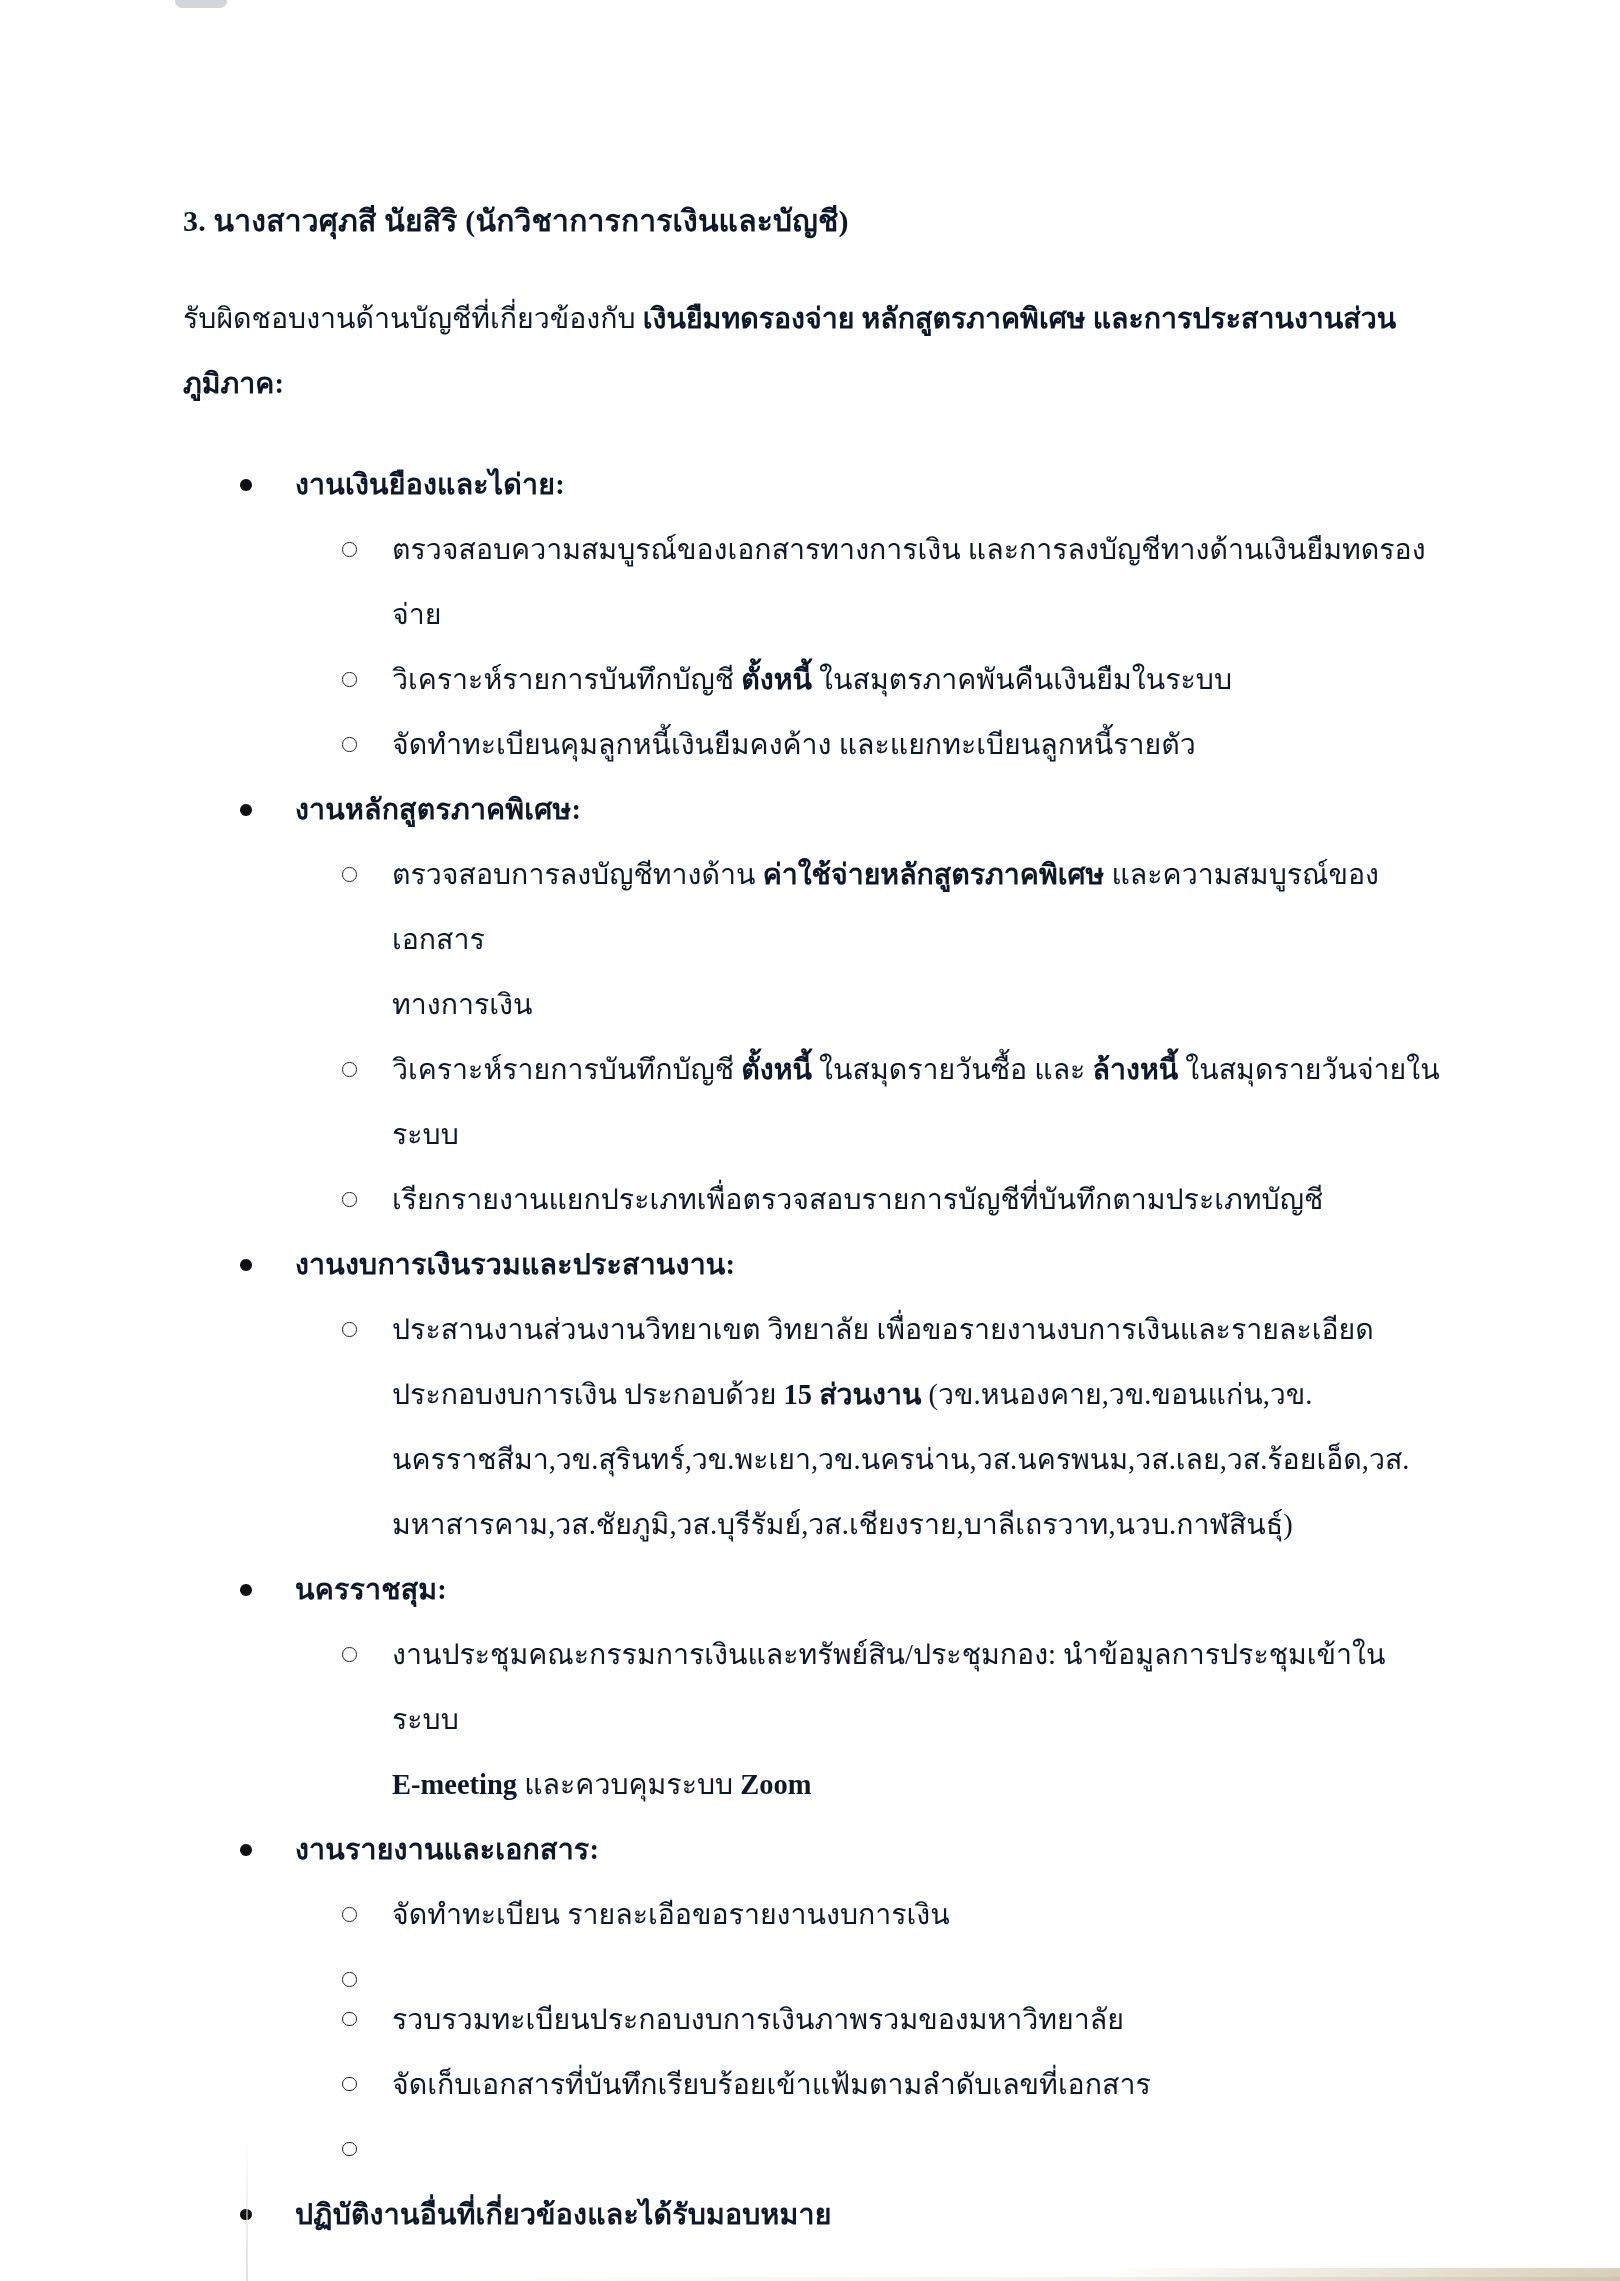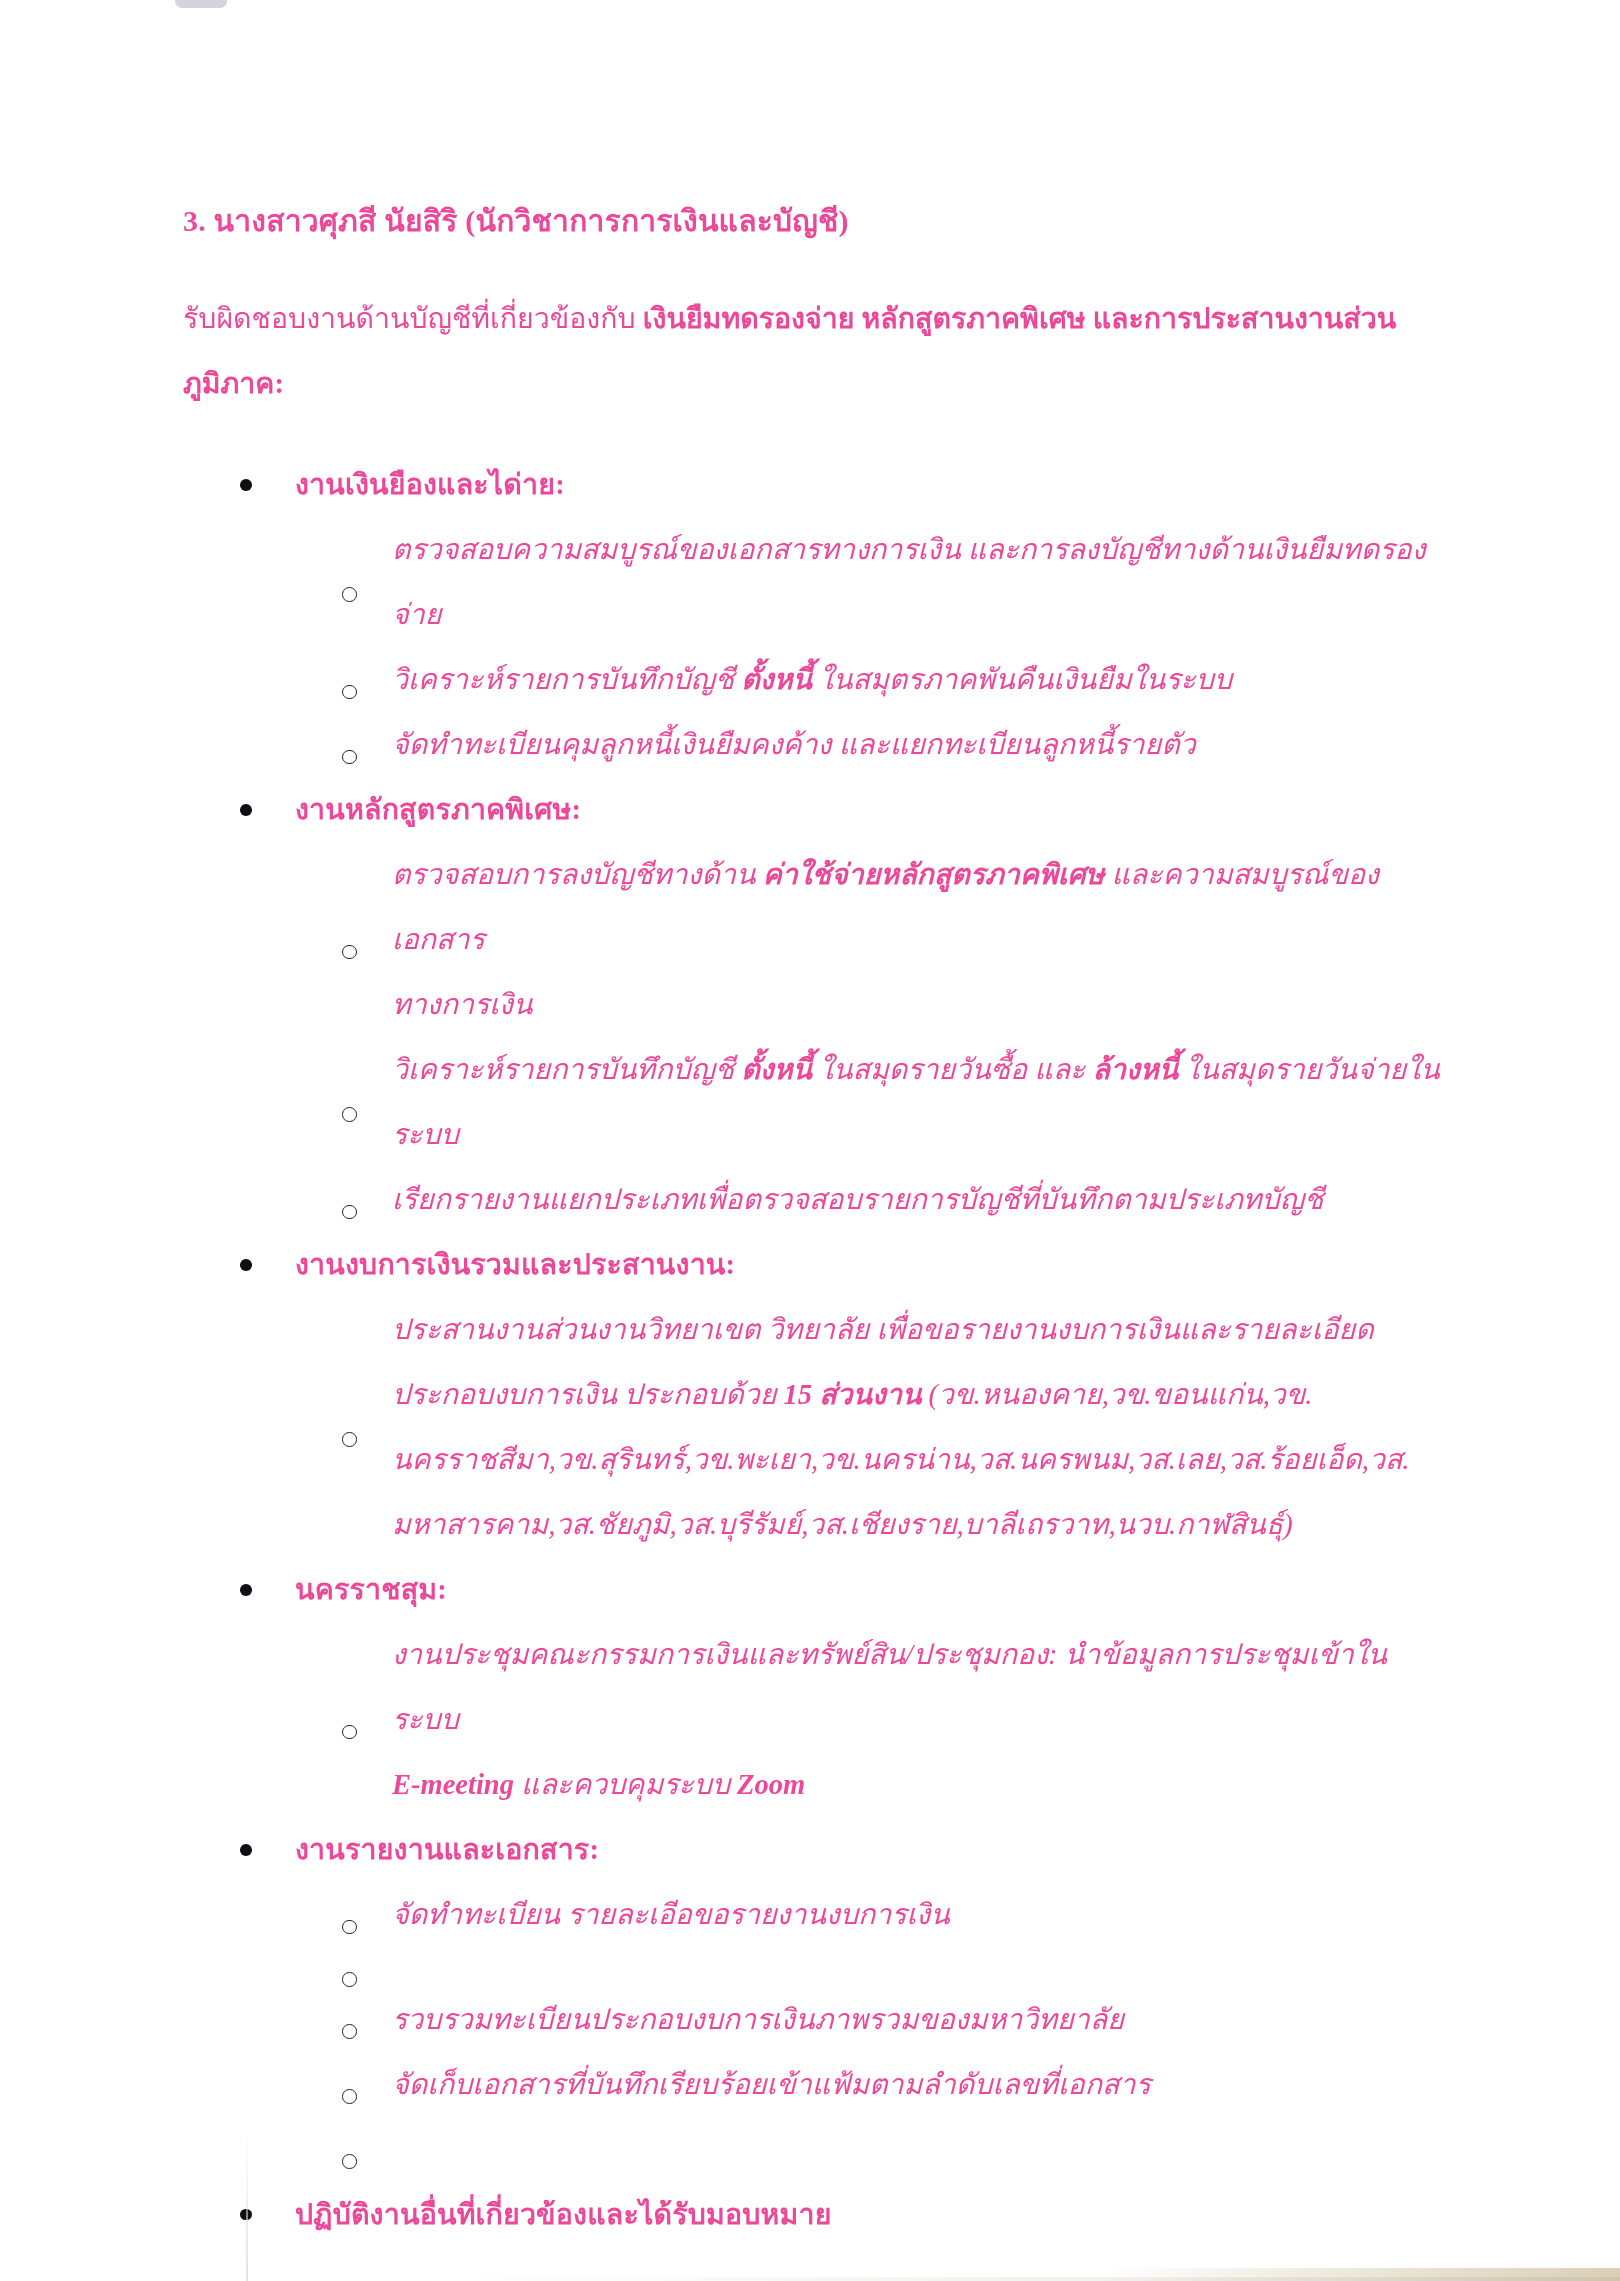--- a/index.html
+++ b/index.html
@@ -7,21 +7,21 @@
     position:relative;
     width:1620px; height:2281px;
     background:#ffffff;
     overflow:hidden;
     font-family:"Liberation Serif","DejaVu Serif",serif;
   }
   .content {
     position:absolute;
     left:183px; top:201px;
     width:1265px;
-    color:#ec4899;
+    color:#0f172a;
     font-size:28.5px;
     line-height:65px;
   }
   .heading {
     font-weight:700;
     font-size:30px;
     line-height:39px;
     margin:0 0 46px 0;
     letter-spacing:0.2px;
   }
@@ -37,21 +37,21 @@
     margin-left:57px;
     display:flex; justify-content:flex-start;
   }
   .m1 .dot {
     width:11.6px; height:11.6px;
     background:#101014;
     border-radius:50%;
     margin-top:27px;
   }
   .t1 { font-weight:700; letter-spacing:0.2px; }
-  .l2 { display:flex; align-items:center;font-style:italic; }
+  .l2 { display:flex; align-items:flex-start; }
   .m2 {
     flex:0 0 50px;
     margin-left:159px;
     display:flex; justify-content:flex-start;
   }
   .m2 .ring {
     width:12.5px; height:12.5px;
     border:1.8px solid #222228;
     border-radius:50%;
     background:transparent;

